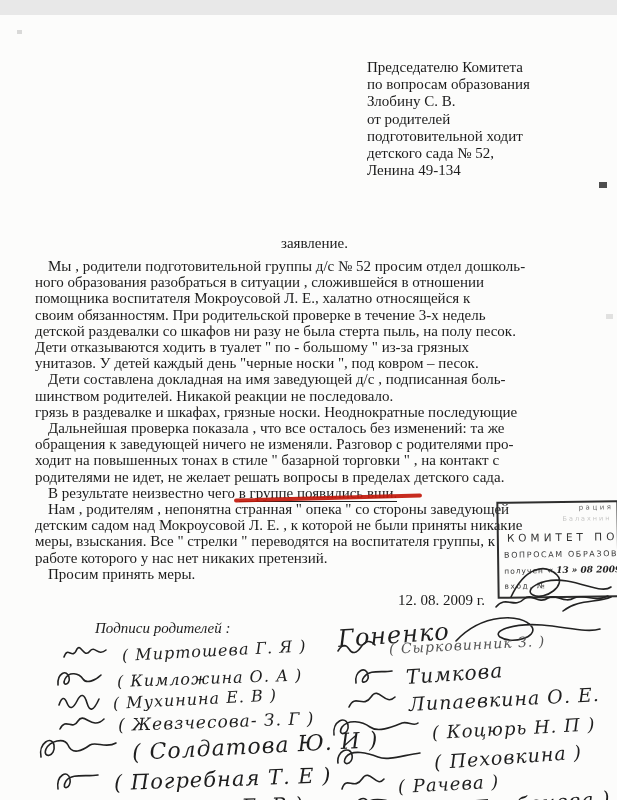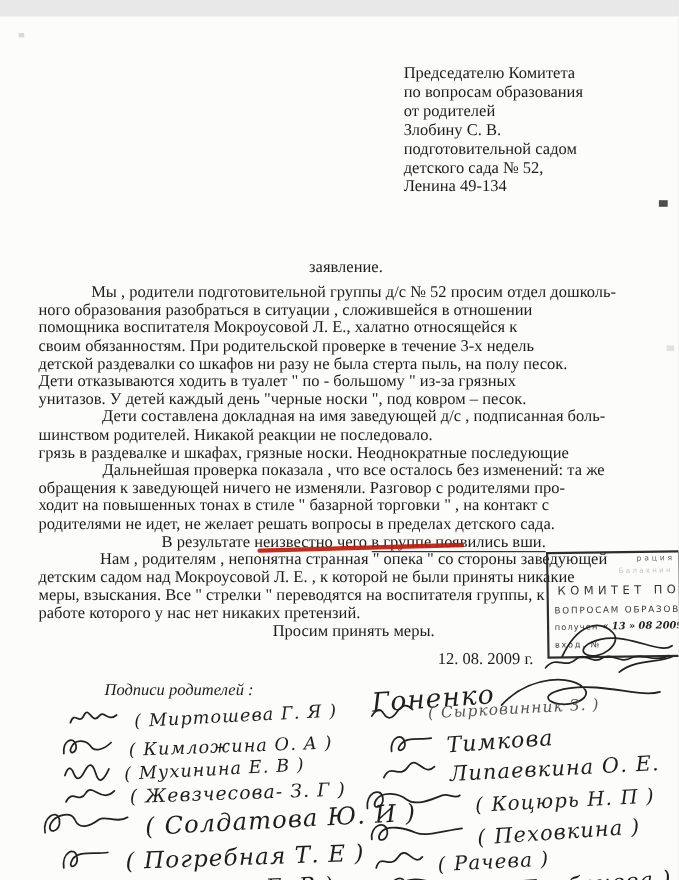--- a/index.html
+++ b/index.html
@@ -9,21 +9,21 @@
     font-family:"Liberation Serif", serif;color:#1c1c1c;
   }
   
   .recipient{position:absolute;left:367px;top:44px;font-size:15px;line-height:17.2px;}
   .recipient div{white-space:nowrap;}
   
   .title{position:absolute;left:281px;top:220px;font-size:15px;}
   
   .body{position:absolute;left:35px;top:243px;font-size:15px;line-height:16.2px;width:560px;}
   .line{white-space:nowrap;}
-  .ind{padding-left:13px;text-align:center;}
+  .ind{padding-left:13px;}
   .u{border-bottom:1.4px solid #1d1d1d;}
   
   .red-line{position:absolute;left:234px;top:481px;width:188px;height:4px;
     background:#c2190b;opacity:.92;transform:rotate(-1.6deg);border-radius:2px;}
   
   .date{position:absolute;left:398px;top:577px;font-size:15px;white-space:nowrap;}
   .sig-heading{position:absolute;left:95px;top:605px;font-size:15px;white-space:nowrap;font-style:italic;}
   
   .stamp{position:absolute;left:497px;top:486px;width:118px;height:93px;
     border:2px solid #2e2e2e;transform:rotate(-0.8deg);
@@ -47,23 +47,23 @@
   .speck{position:absolute;}
 </style>
 </head>
 <body>
 
 <div class="page">
 
   <div class="recipient">
     <div>Председателю Комитета</div>
     <div>по вопросам образования</div>
+    <div>Злобину С. В.</div>
     <div>от родителей</div>
-    <div>Злобину С. В.</div>
-    <div>подготовительной садом</div>
+    <div>подготовительной ходит</div>
     <div>детского сада № 52,</div>
     <div>Ленина 49-134</div>
   </div>
 
   <div class="title">заявление.</div>
 
   <div class="body">
     <div class="line ind">Мы , родители подготовительной группы д/с № 52 просим отдел дошколь-</div>
     <div class="line">ного образования разобраться в ситуации , сложившейся в отношении</div>
     <div class="line">помощника воспитателя Мокроусовой Л. Е., халатно относящейся к</div>

